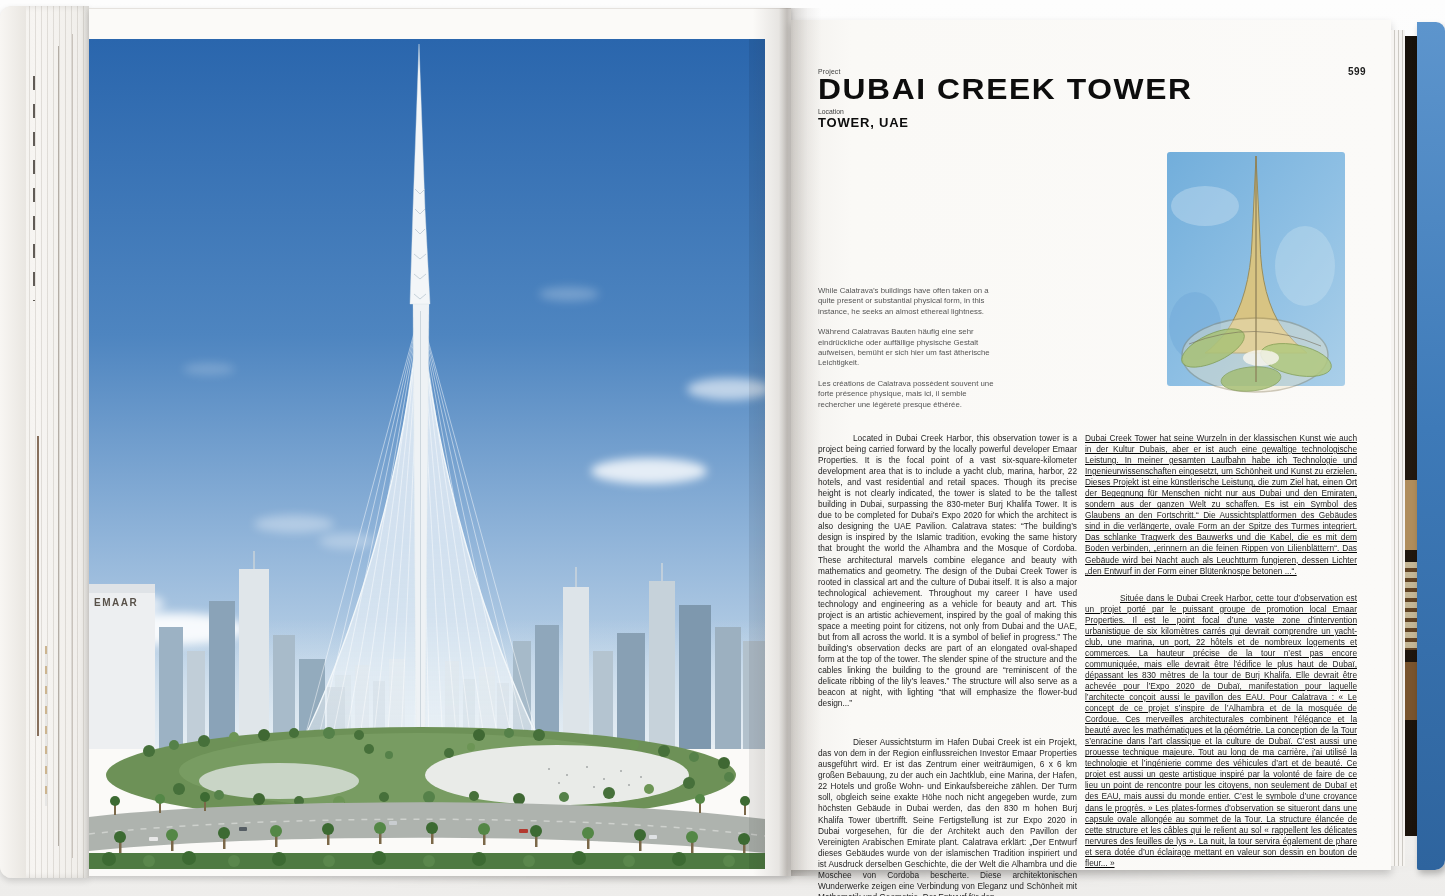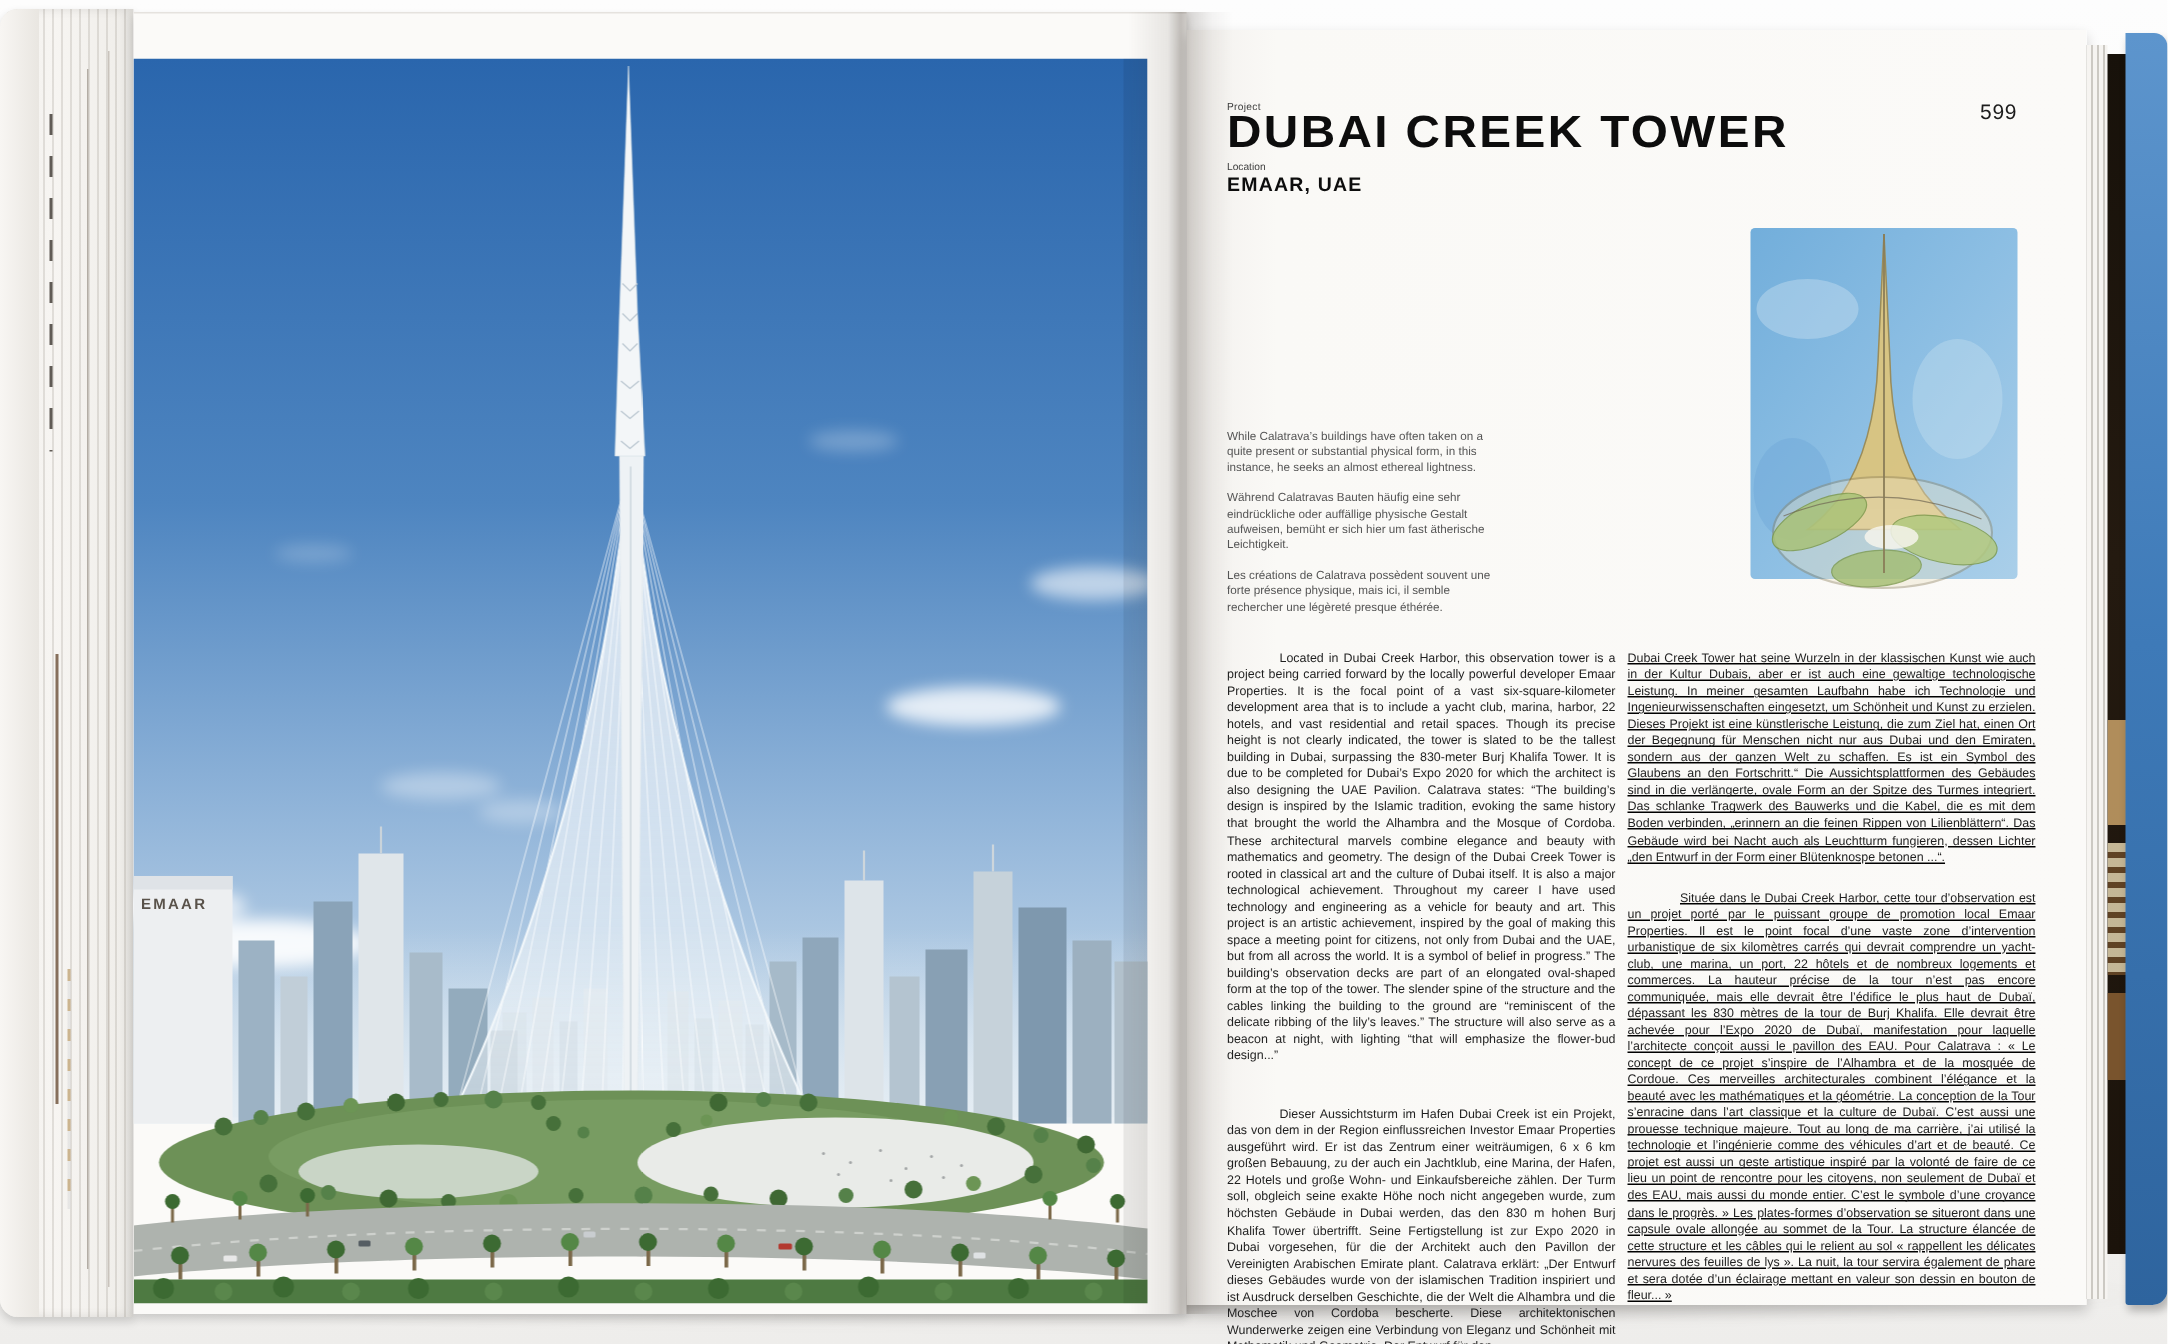--- a/index.html
+++ b/index.html
@@ -55,21 +55,21 @@
     background:linear-gradient(90deg, rgba(60,50,40,0) 0%, rgba(60,50,40,.10) 38%,
       rgba(60,50,40,.30) 50%, rgba(60,50,40,.18) 60%, rgba(60,50,40,.05) 80%, rgba(60,50,40,0) 100%);
     pointer-events:none;
   }
   
   .right-page {
     position:absolute; left:791px; top:20px; width:600px; height:850px;
     background:linear-gradient(90deg,#f2f0ed 0%,#faf9f6 10%,#fbfaf8 100%);
     box-shadow:0 4px 8px rgba(0,0,0,.18);
   }
-  .page-number { position:absolute; left:529px; top:46px; font-size:14px; font-weight:normal;
+  .page-number { position:absolute; left:557px; top:46px; font-size:10px; font-weight:bold;
     letter-spacing:.5px; color:#1c1c1c; }
   .header { position:absolute; left:27px; top:48px; }
   .kicker { font-size:6.8px; color:#3c3c3c; letter-spacing:.2px; }
   .title { font-size:30px; line-height:28px; font-weight:bold; color:#0d0d0d;
     letter-spacing:1.5px; transform:scaleX(1.06); transform-origin:left center; white-space:nowrap; }
   .kicker2 { margin-top:5px; font-size:6.8px; color:#3c3c3c; }
   .loc { font-size:13px; font-weight:bold; color:#0d0d0d; letter-spacing:.8px; }
   .sketch { position:absolute; left:364px; top:126px; width:200px; height:252px; }
   .captions { position:absolute; left:27px; top:266px; width:184px; }
   .captions p { font-size:7.8px; line-height:10.4px; color:#555; margin-bottom:10px; }
@@ -362,21 +362,21 @@
   <div class="gutter"></div>
 
   <div class="right-page">
 
     <div class="page-number">599</div>
 
     <div class="header">
       <div class="kicker">Project</div>
       <div class="title">DUBAI CREEK TOWER</div>
       <div class="kicker2">Location</div>
-      <div class="loc">EMAAR, UAE</div>
+      <div class="loc">TOWER, UAE</div>
     </div>
 
     <div class="sketch">
       <svg viewBox="0 0 200 252" xmlns="http://www.w3.org/2000/svg">
         <defs>
           <linearGradient id="washG" x1="0" y1="0" x2="1" y2="1">
             <stop offset="0" stop-color="#72aedb"></stop>
               <stop offset="0.55" stop-color="#8fc0e4"></stop>
             <stop offset="1" stop-color="#aacfe9"></stop>
           </linearGradient>

